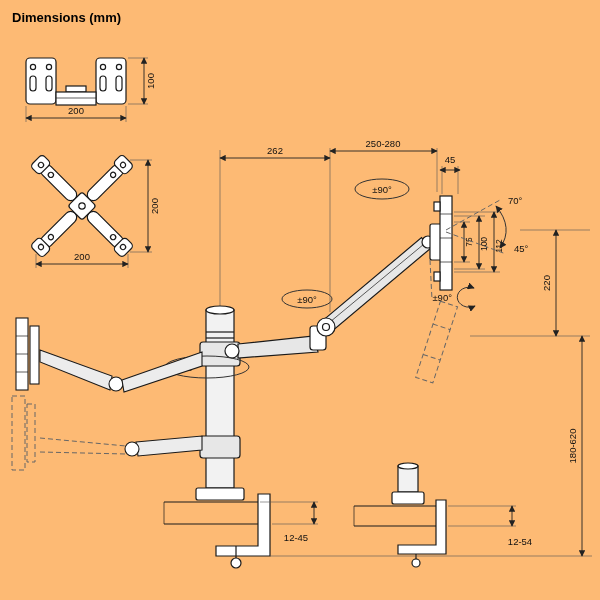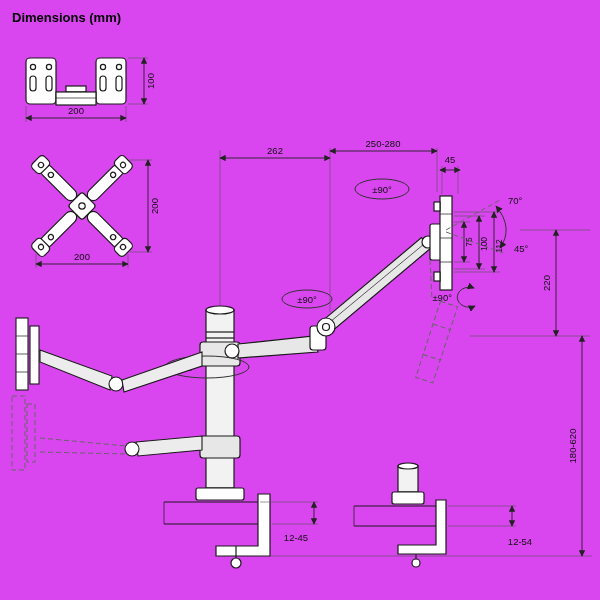--- a/index.html
+++ b/index.html
@@ -1,16 +1,16 @@
 <!DOCTYPE html>
 <html><head>
 <meta charset="utf-8">
 <style>
   html,body{margin:0;padding:0;background:#fff;}
-  .stage{position:relative;width:600px;height:600px;background:#d946ef;overflow:hidden;
+  .stage{position:relative;width:600px;height:600px;background:#fdba74;overflow:hidden;
          font-family:"Liberation Sans",sans-serif;}
   svg{display:block;}
   .t{font:9.5px "Liberation Sans",sans-serif;fill:#111;}
   .ts{font:8.5px "Liberation Sans",sans-serif;fill:#111;}
   .title{font:bold 13px "Liberation Sans",sans-serif;fill:#000;}
   .ext{stroke:#555;stroke-width:0.6;fill:none;}
   .dim{stroke:#222;stroke-width:0.9;fill:none;}
   .dash{stroke:#666;stroke-width:1;fill:none;stroke-dasharray:5 3;}
   .ind{stroke:#333;stroke-width:1;fill:none;}
 </style>

